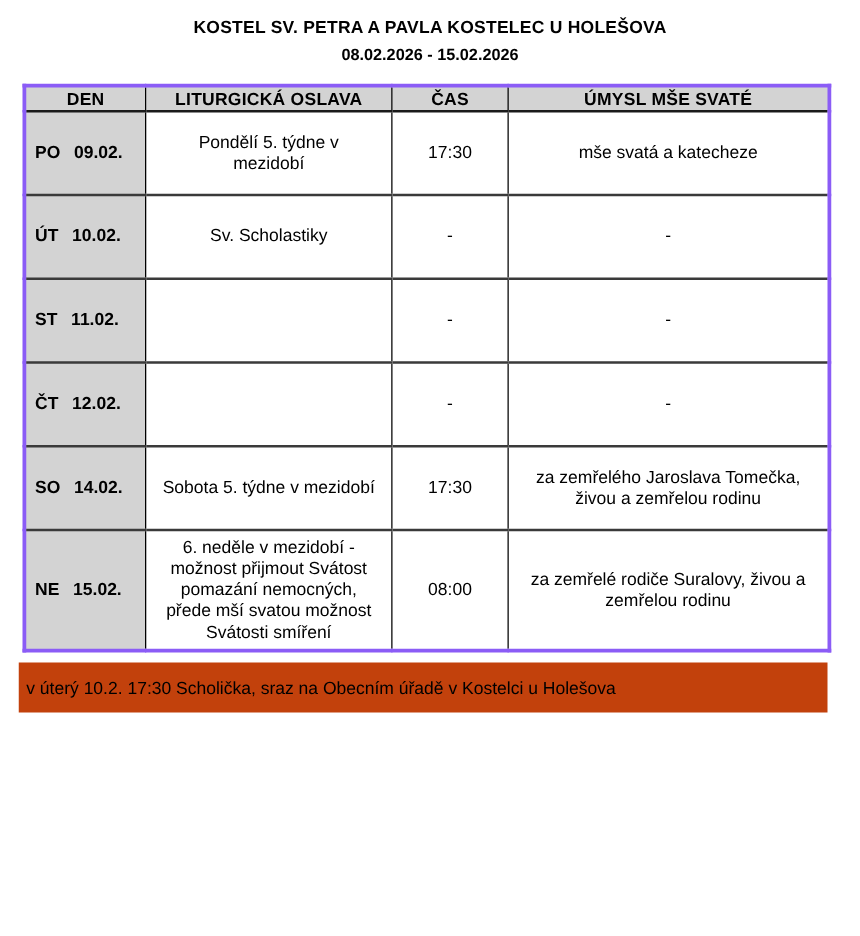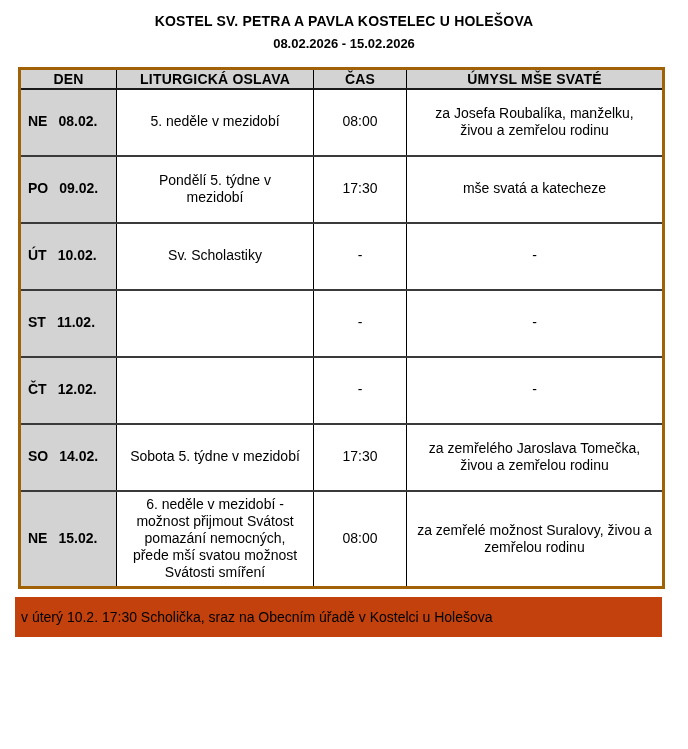--- a/index.html
+++ b/index.html
@@ -29,21 +29,21 @@
   .title-dates {
     font-size: 13px;
     font-weight: bold;
     margin-top: 7px;
   }
   table.schedule {
     margin: 16px 0 0 18px;
     width: 644px;
     border-collapse: collapse;
     table-layout: fixed;
-    border: 3px solid #a16207;
+    border: 3px solid #8b5cf6;
   }
   col.c-den    { width: 97px;  }
   col.c-oslava { width: 197px; }
   col.c-cas    { width: 93px;  }
   col.c-umysl  { width: 257px; }
   th {
     background: #d3d3d3;
     font-size: 14px;
     font-weight: bold;
     height: 20px;
@@ -104,27 +104,20 @@
   <thead>
     <tr>
       <th>DEN</th>
       <th>LITURGICKÁ OSLAVA</th>
       <th>ČAS</th>
       <th>ÚMYSL MŠE SVATÉ</th>
     </tr>
   </thead>
   <tbody>
     <tr>
-      <td class="den-cell"><span class="day-abbr">NE</span><span>08.02.</span></td>
-      <td class="oslava-cell">5. neděle v mezidobí</td>
-      <td class="cas-cell">08:00</td>
-      <td class="umysl-cell">za Josefa Roubalíka, manželku,
-živou a zemřelou rodinu</td>
-    </tr>
-    <tr>
       <td class="den-cell"><span class="day-abbr">PO</span><span>09.02.</span></td>
       <td class="oslava-cell">Pondělí 5. týdne v
 mezidobí</td>
       <td class="cas-cell">17:30</td>
       <td class="umysl-cell">mše svatá a katecheze</td>
     </tr>
     <tr>
       <td class="den-cell"><span class="day-abbr">ÚT</span><span>10.02.</span></td>
       <td class="oslava-cell">Sv. Scholastiky</td>
       <td class="cas-cell">-</td>
@@ -150,21 +143,21 @@
 živou a zemřelou rodinu</td>
     </tr>
     <tr class="tall">
       <td class="den-cell"><span class="day-abbr">NE</span><span>15.02.</span></td>
       <td class="oslava-cell">6. neděle v mezidobí -
 možnost přijmout Svátost
 pomazání nemocných,
 přede mší svatou možnost
 Svátosti smíření</td>
       <td class="cas-cell">08:00</td>
-      <td class="umysl-cell">za zemřelé možnost Suralovy, živou a
+      <td class="umysl-cell">za zemřelé rodiče Suralovy, živou a
 zemřelou rodinu</td>
     </tr>
   </tbody>
 </table>
 
 <div class="footer-bar">
   <span>v úterý 10.2. 17:30 Scholička, sraz na Obecním úřadě v Kostelci u Holešova</span>
 </div>
 
 </body></html>

